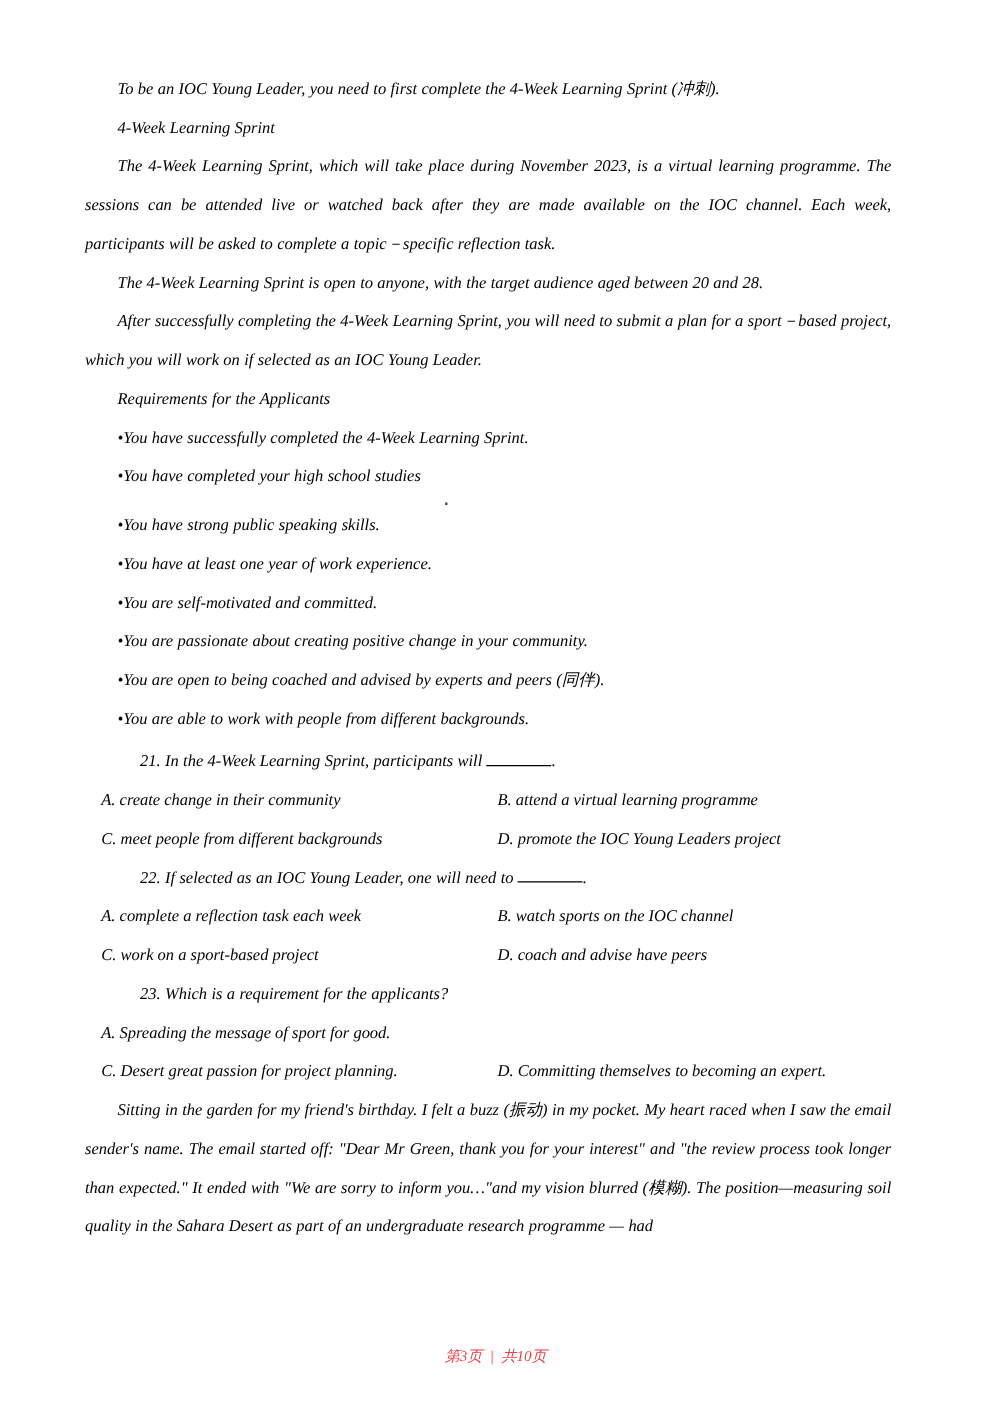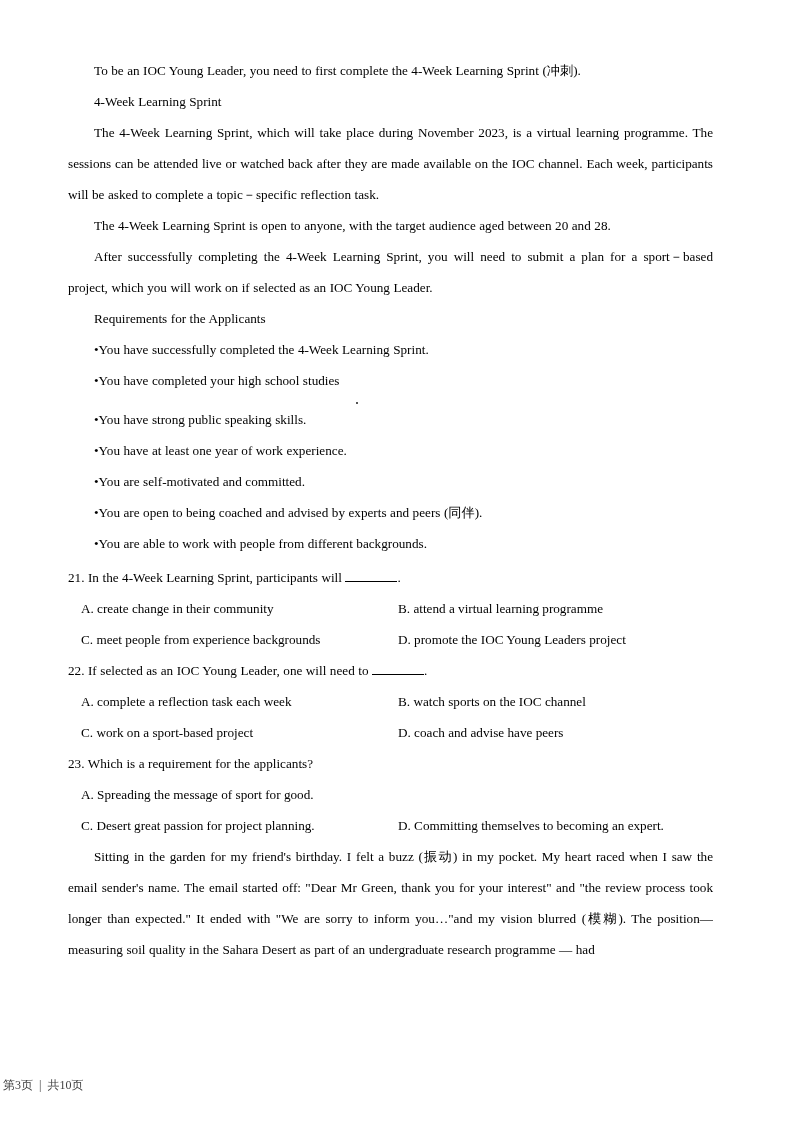--- a/index.html
+++ b/index.html
@@ -14,20 +14,21 @@
     color: #000000;
     position: relative;
     overflow: hidden;
   }
   .page {
     position: relative;
     width: 793px;
     height: 1122px;
     box-sizing: border-box;
     padding: 55px 80px 0 68px;
+    font-style: italic;
   }
   .content {
     width: 645px;
     margin: 0 auto;
   }
   p {
     margin: 0;
     font-size: 13.2px;
     line-height: 31px;
     text-align: justify;
@@ -36,20 +37,21 @@
   }
   .indent {
     text-indent: 26px;
   }
   .bullet {
     text-indent: 26px;
   }
   .q-line {
     font-size: 13.2px;
     line-height: 31px;
+    margin-left: 44px;
   }
   .opts {
     display: flex;
     font-size: 13.2px;
     line-height: 31px;
   }
   .opt-a {
     width: 330px;
     padding-left: 13px;
     box-sizing: border-box;
@@ -71,23 +73,23 @@
     top: 402px;
     width: 2px;
     height: 2px;
     background: #555;
   }
   .footer {
     position: absolute;
     left: 0;
     right: 0;
     bottom: 28px;
-    text-align: left;
+    text-align: center;
     font-size: 12px;
-    color: #404040;
+    color: #ef4444;
     font-family: "Liberation Serif", serif;
   }
   .footer span { margin: 0 3px; }
 </style>
 </head>
 <body>
 
 <div class="page">
   <div class="content">
 
@@ -102,32 +104,33 @@
     <p class="indent">After successfully completing the 4-Week Learning Sprint, you will need to submit a plan for a sport－based project, which you will work on if selected as an IOC Young Leader.</p>
 
     <p class="indent">Requirements for the Applicants</p>
 
     <p class="bullet">•You have successfully completed the 4-Week Learning Sprint.</p>
     <p class="bullet">•You have completed your high school studies</p>
     <div class="gap-small"></div>
     <p class="bullet">•You have strong public speaking skills.</p>
     <p class="bullet">•You have at least one year of work experience.</p>
     <p class="bullet">•You are self-motivated and committed.</p>
+    <p class="bullet">•You are passionate about creating positive change in your community.</p>
     <p class="bullet">•You are open to being coached and advised by experts and peers (同伴).</p>
     <p class="bullet">•You are able to work with people from different backgrounds.</p>
 
     <div class="gap-tiny"></div>
 
     <p class="q-line"><span>21. In the 4-Week Learning Sprint, participants will</span> <span class="blank"></span><span>.</span></p>
     <div class="opts">
       <div class="opt-a">A. create change in their community</div>
       <div class="opt-b">B. attend a virtual learning programme</div>
     </div>
     <div class="opts">
-      <div class="opt-a">C. meet people from experience backgrounds</div>
+      <div class="opt-a">C. meet people from different backgrounds</div>
       <div class="opt-b">D. promote the IOC Young Leaders project</div>
     </div>
 
     <p class="q-line"><span>22. If selected as an IOC Young Leader, one will need to</span> <span class="blank"></span><span>.</span></p>
     <div class="opts">
       <div class="opt-a">A. complete a reflection task each week</div>
       <div class="opt-b">B. watch sports on the IOC channel</div>
     </div>
     <div class="opts">
       <div class="opt-a">C. work on a sport-based project</div>

